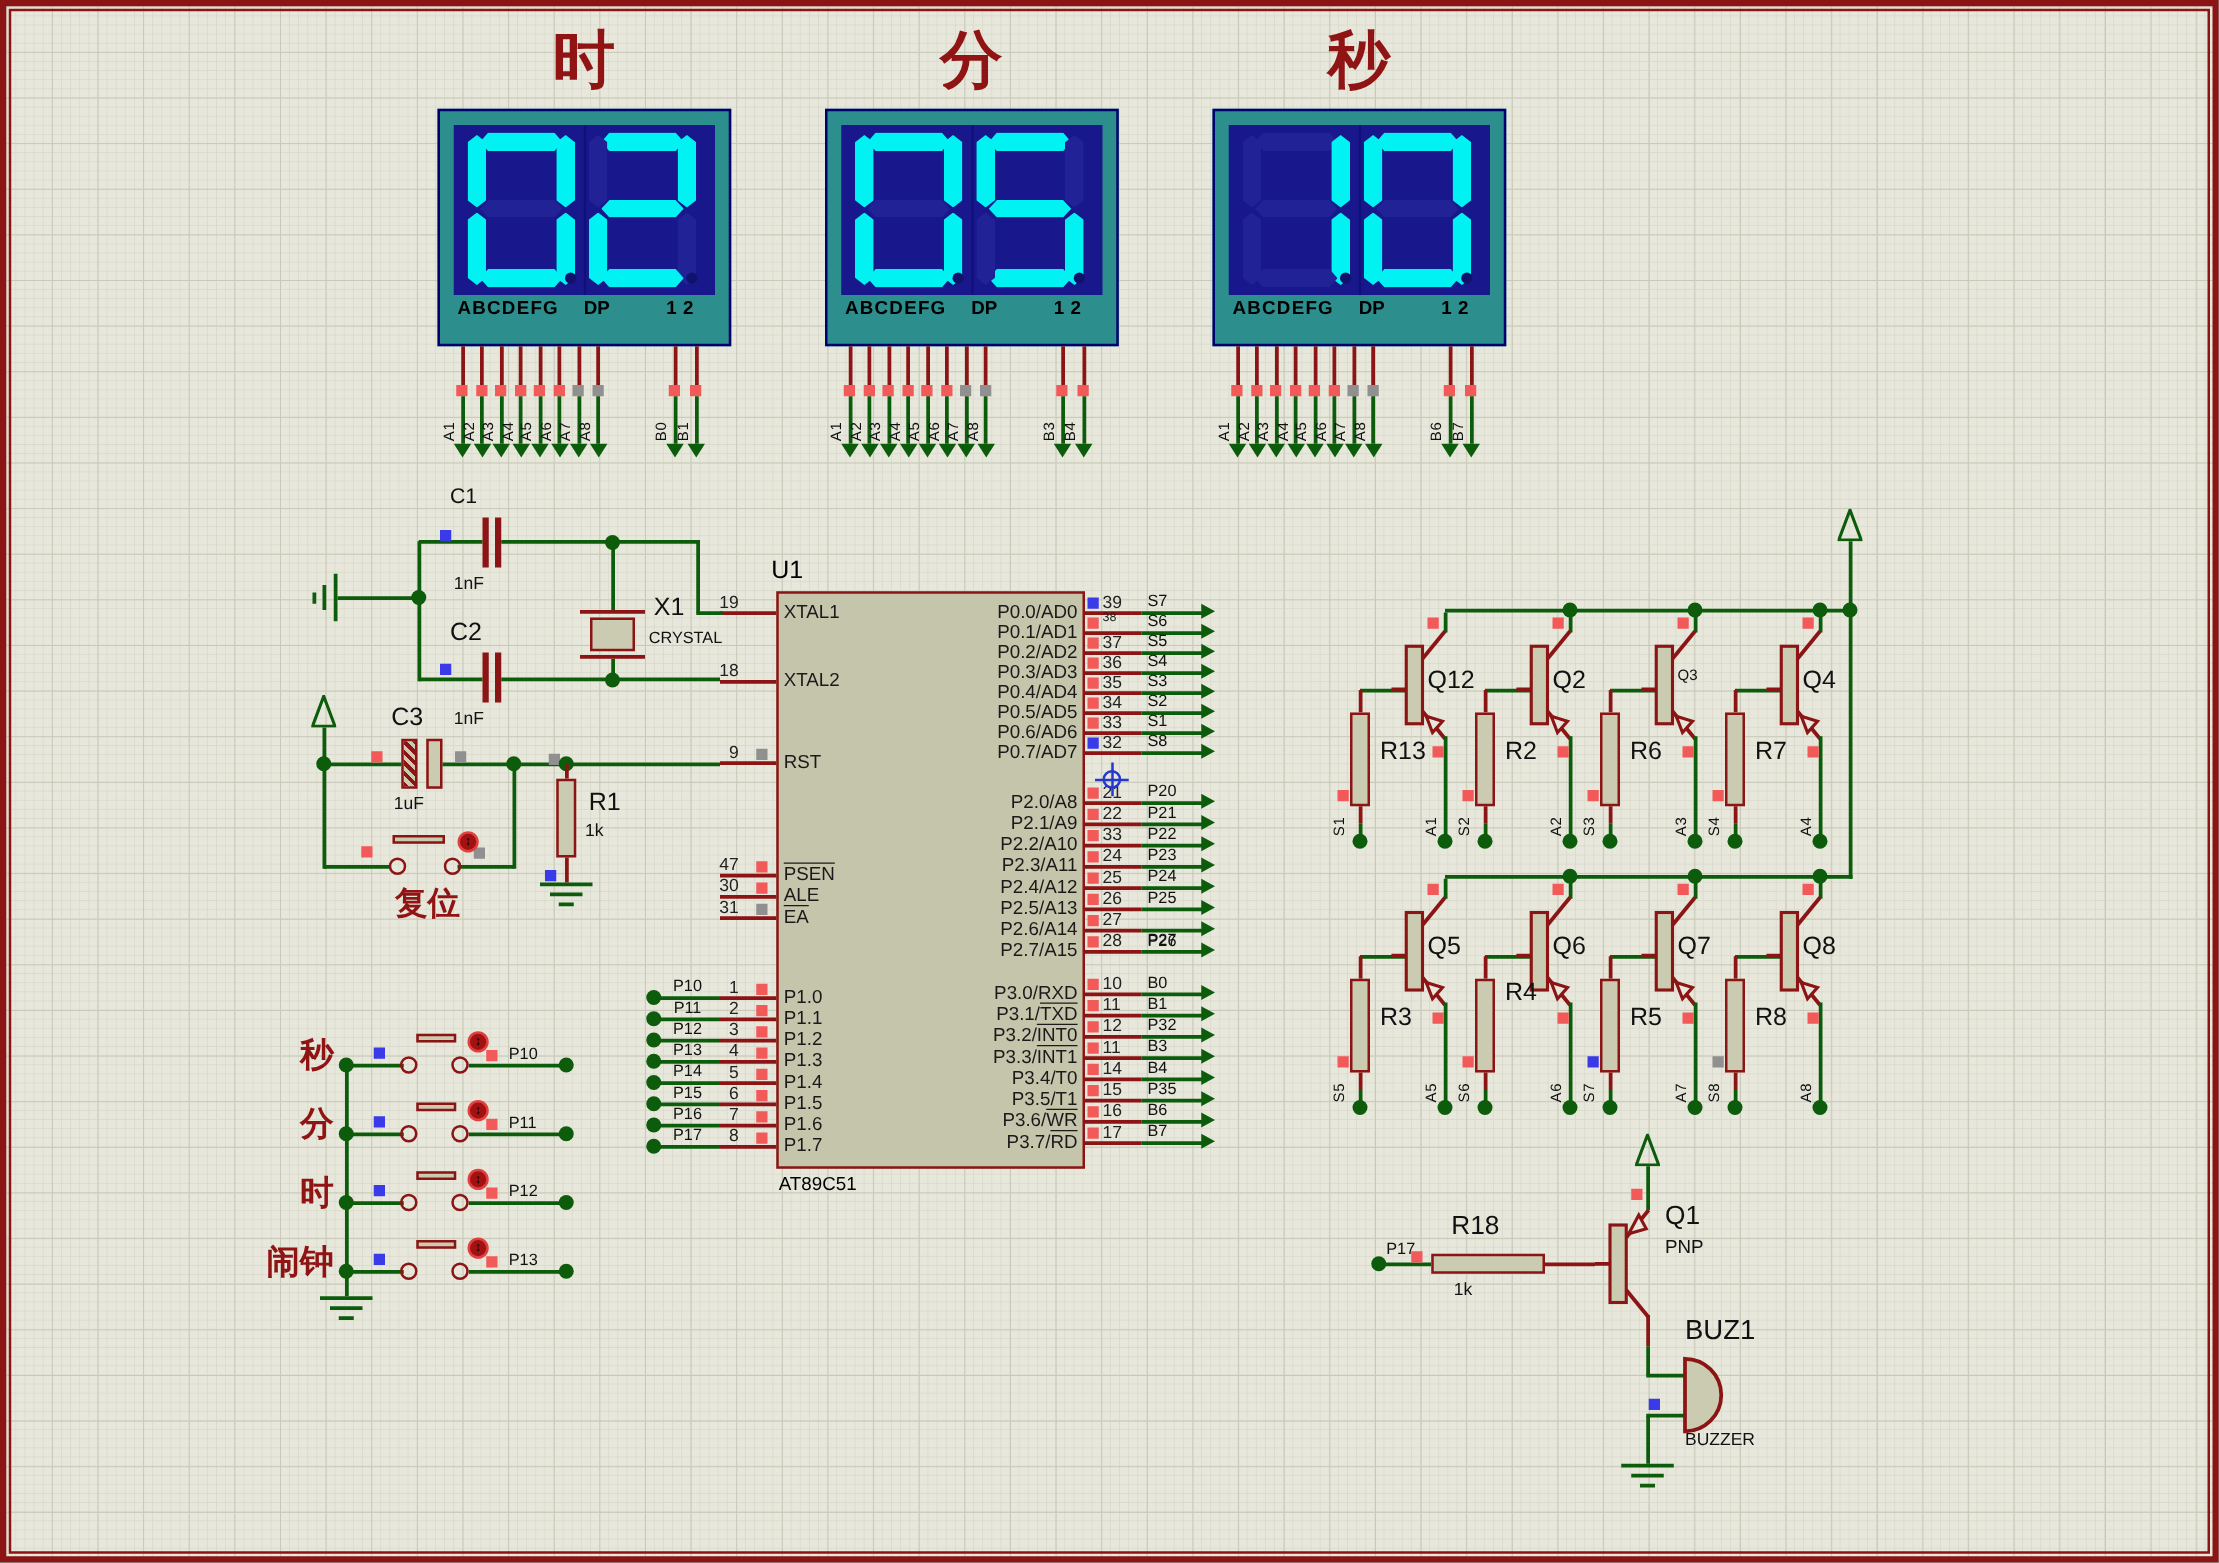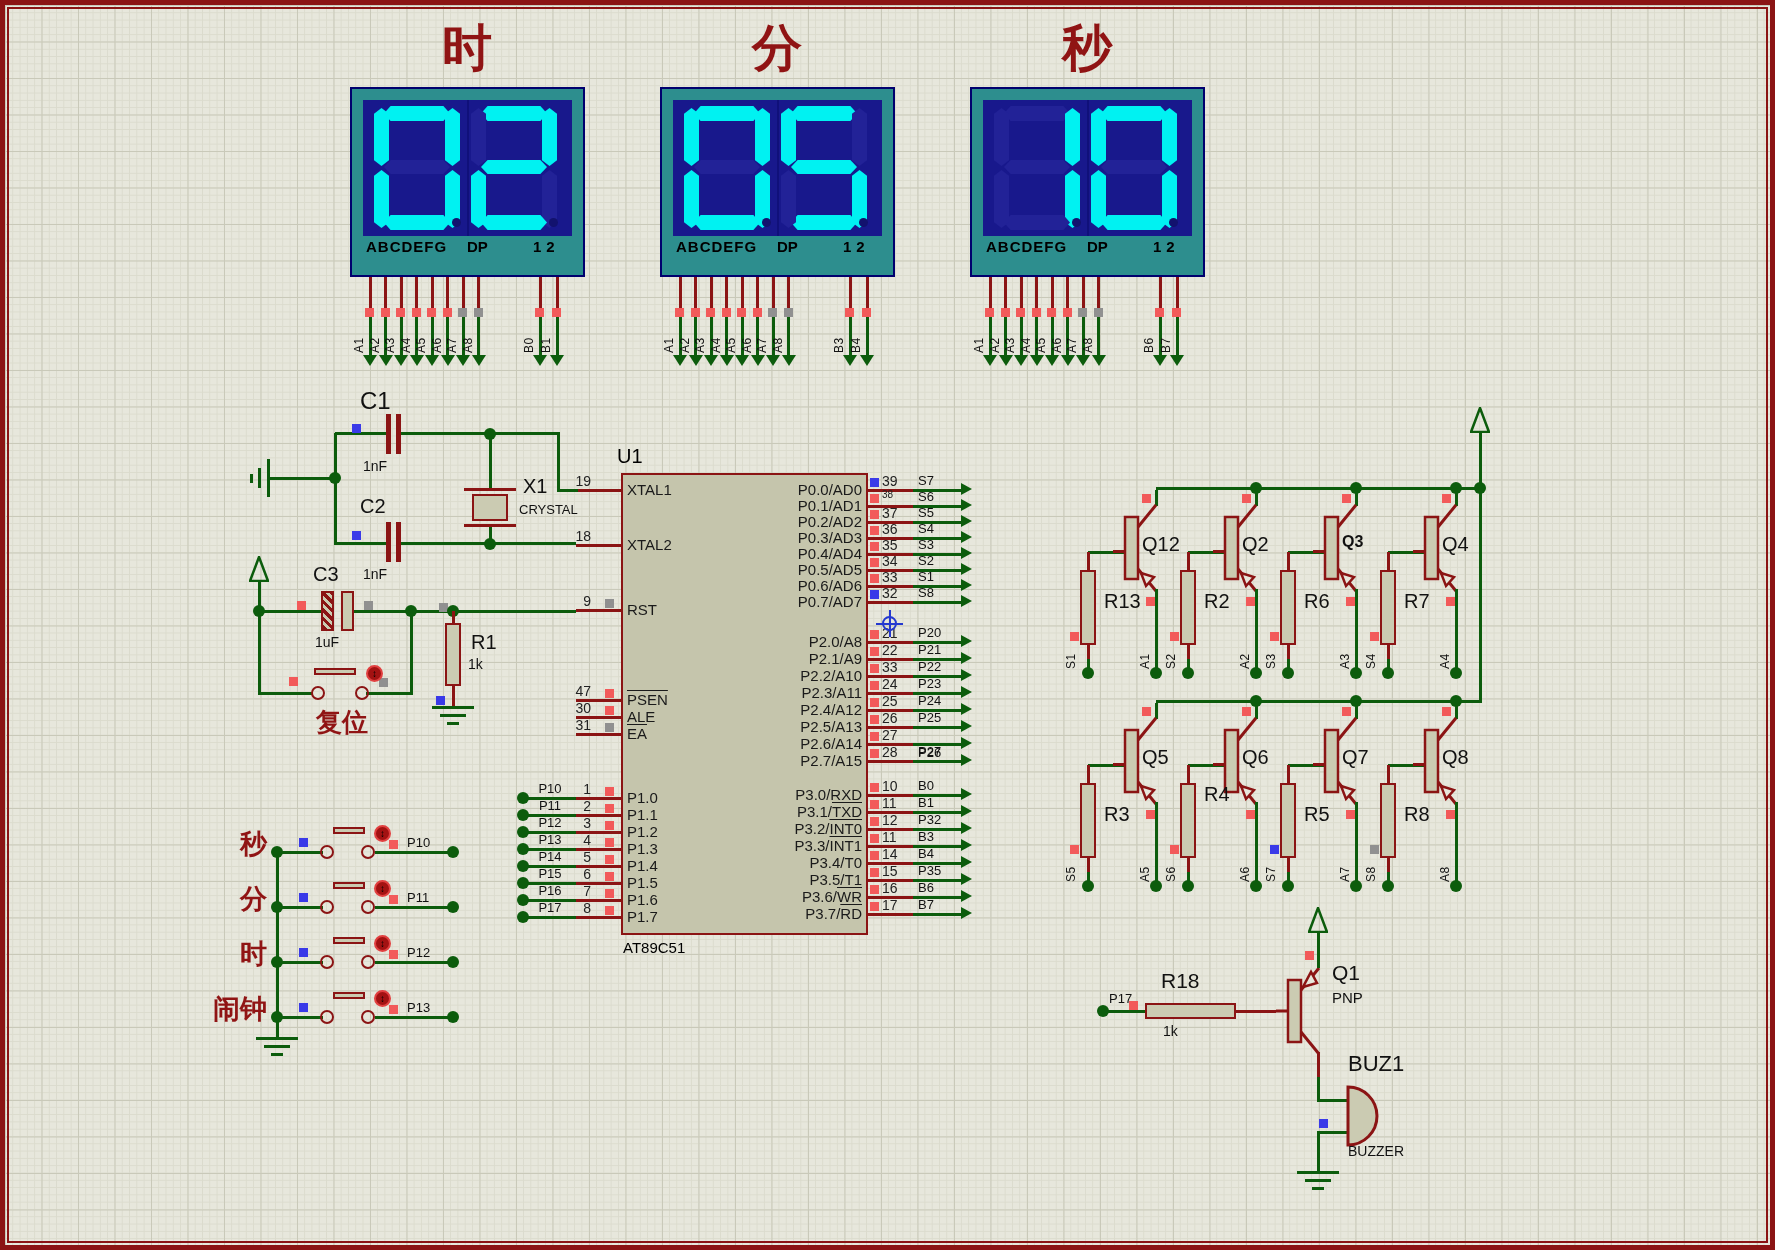--- a/index.html
+++ b/index.html
@@ -511,21 +511,21 @@
     <div style="position: absolute; left: 479px; top: 422.5px; width: 12px; height: 12px; background: rgb(12, 92, 12); border-radius: 50%;"></div>
     <div style="position: absolute; left: 479px; top: 532.5px; width: 12px; height: 12px; background: rgb(12, 92, 12); border-radius: 50%;"></div>
     <div style="position: absolute; left: 483.5px; top: 428.5px; width: 3px; height: 55px; background: rgb(12, 92, 12);"></div>
     <div style="position: absolute; left: 483.5px; top: 522px; width: 3px; height: 17px; background: rgb(12, 92, 12);"></div>
     <div style="position: absolute; left: 381px; top: 409px; width: 5px; height: 40px; background: rgb(139, 20, 20);"></div>
     <div style="position: absolute; left: 391px; top: 409px; width: 5px; height: 40px; background: rgb(139, 20, 20);"></div>
     <div style="position: absolute; left: 381px; top: 517px; width: 5px; height: 40px; background: rgb(139, 20, 20);"></div>
     <div style="position: absolute; left: 391px; top: 517px; width: 5px; height: 40px; background: rgb(139, 20, 20);"></div>
     <div style="position: absolute; left: 347px; top: 419px; width: 9px; height: 9px; background: rgb(58, 58, 232);"></div>
     <div style="position: absolute; left: 347px; top: 526px; width: 9px; height: 9px; background: rgb(58, 58, 232);"></div>
-    <div style="position: absolute; left: 355px; top: 382px; font-size: 24px; color: rgb(17, 17, 17); white-space: nowrap;">C1</div>
+    <div style="position: absolute; left: 355px; top: 382px; font-size: 17px; color: rgb(17, 17, 17); white-space: nowrap;">C1</div>
     <div style="position: absolute; left: 358px; top: 453px; font-size: 14px; color: rgb(17, 17, 17); white-space: nowrap;">1nF</div>
     <div style="position: absolute; left: 355px; top: 490px; font-size: 20px; color: rgb(17, 17, 17); white-space: nowrap;">C2</div>
     <div style="position: absolute; left: 358px; top: 561px; font-size: 14px; color: rgb(17, 17, 17); white-space: nowrap;">1nF</div>
     <div style="position: absolute; left: 459px; top: 483px; width: 52px; height: 3px; background: rgb(139, 20, 20);"></div>
     <div style="position: absolute; left: 459px; top: 519px; width: 52px; height: 3px; background: rgb(139, 20, 20);"></div>
     <div style="position: absolute; left: 467px; top: 489px; width: 36px; height: 27px; background: rgb(203, 203, 178); border: 2.5px solid rgb(139, 20, 20); box-sizing: border-box;"></div>
     <div style="position: absolute; left: 518px; top: 470px; font-size: 20px; color: rgb(17, 17, 17); white-space: nowrap;">X1</div>
     <div style="position: absolute; left: 514px; top: 497px; font-size: 13px; color: rgb(17, 17, 17); white-space: nowrap;">CRYSTAL</div>
     <svg width="20" height="26" style="position: absolute; left: 244px; top: 551px;">
       <polygon points="10,1 19,25 1,25" fill="none" stroke="#0c5c0c" stroke-width="2.5"></polygon>
@@ -667,21 +667,21 @@
     <div style="position: absolute; left: 1349.5px; top: 484.5px; width: 3px; height: 16px; background: rgb(12, 92, 12);"></div>
     <div style="position: absolute; left: 1337px; top: 489px; width: 9px; height: 9px; background: rgb(242, 90, 90);"></div>
     <div style="position: absolute; left: 1283px; top: 545.5px; width: 37px; height: 3px; background: rgb(12, 92, 12);"></div>
     <svg width="72" height="116" style="position: absolute; left: 1308px; top: 484px;">
       <line x1="0" y1="62.5" x2="13" y2="62.5" stroke="#8b1414" stroke-width="3"></line>
       <rect x="12" y="28" width="13" height="62" fill="#cbcbb2" stroke="#8b1414" stroke-width="2.5"></rect>
       <line x1="25" y1="38" x2="43" y2="16" stroke="#8b1414" stroke-width="3"></line>
       <line x1="25" y1="80" x2="43" y2="102" stroke="#8b1414" stroke-width="3"></line>
       <polygon points="28,84 41,88 33,97" fill="#e7e7dc" stroke="#8b1414" stroke-width="2.5"></polygon>
     </svg>
-    <div style="position: absolute; left: 1337px; top: 528px; font-size: 16px; color: rgb(17, 17, 17); white-space: nowrap; font-weight: bold;">Q3</div>
+    <div style="position: absolute; left: 1337px; top: 528px; font-size: 12px; color: rgb(17, 17, 17); white-space: nowrap;">Q3</div>
     <div style="position: absolute; left: 1281.5px; top: 547px; width: 3px; height: 18px; background: rgb(139, 20, 20);"></div>
     <div style="position: absolute; left: 1275px; top: 565px; width: 16px; height: 75px; background: rgb(203, 203, 178); border: 2px solid rgb(139, 20, 20); box-sizing: border-box;"></div>
     <div style="position: absolute; left: 1299px; top: 585px; font-size: 20px; color: rgb(17, 17, 17); white-space: nowrap;">R6</div>
     <div style="position: absolute; left: 1281.5px; top: 640px; width: 3px; height: 14px; background: rgb(139, 20, 20);"></div>
     <div style="position: absolute; left: 1281.5px; top: 654px; width: 3px; height: 14px; background: rgb(12, 92, 12);"></div>
     <div style="position: absolute; left: 1265px; top: 627px; width: 9px; height: 9px; background: rgb(242, 90, 90);"></div>
     <div class="vlab" style="position: absolute; left: 1259px; top: 634px; height: 30px; width: 15px;">S3</div>
     <div style="position: absolute; left: 1277px; top: 662px; width: 12px; height: 12px; background: rgb(12, 92, 12); border-radius: 50%;"></div>
     <div style="position: absolute; left: 1349.5px; top: 584px; width: 3px; height: 84px; background: rgb(12, 92, 12);"></div>
     <div style="position: absolute; left: 1341px; top: 592px; width: 9px; height: 9px; background: rgb(242, 90, 90);"></div>

